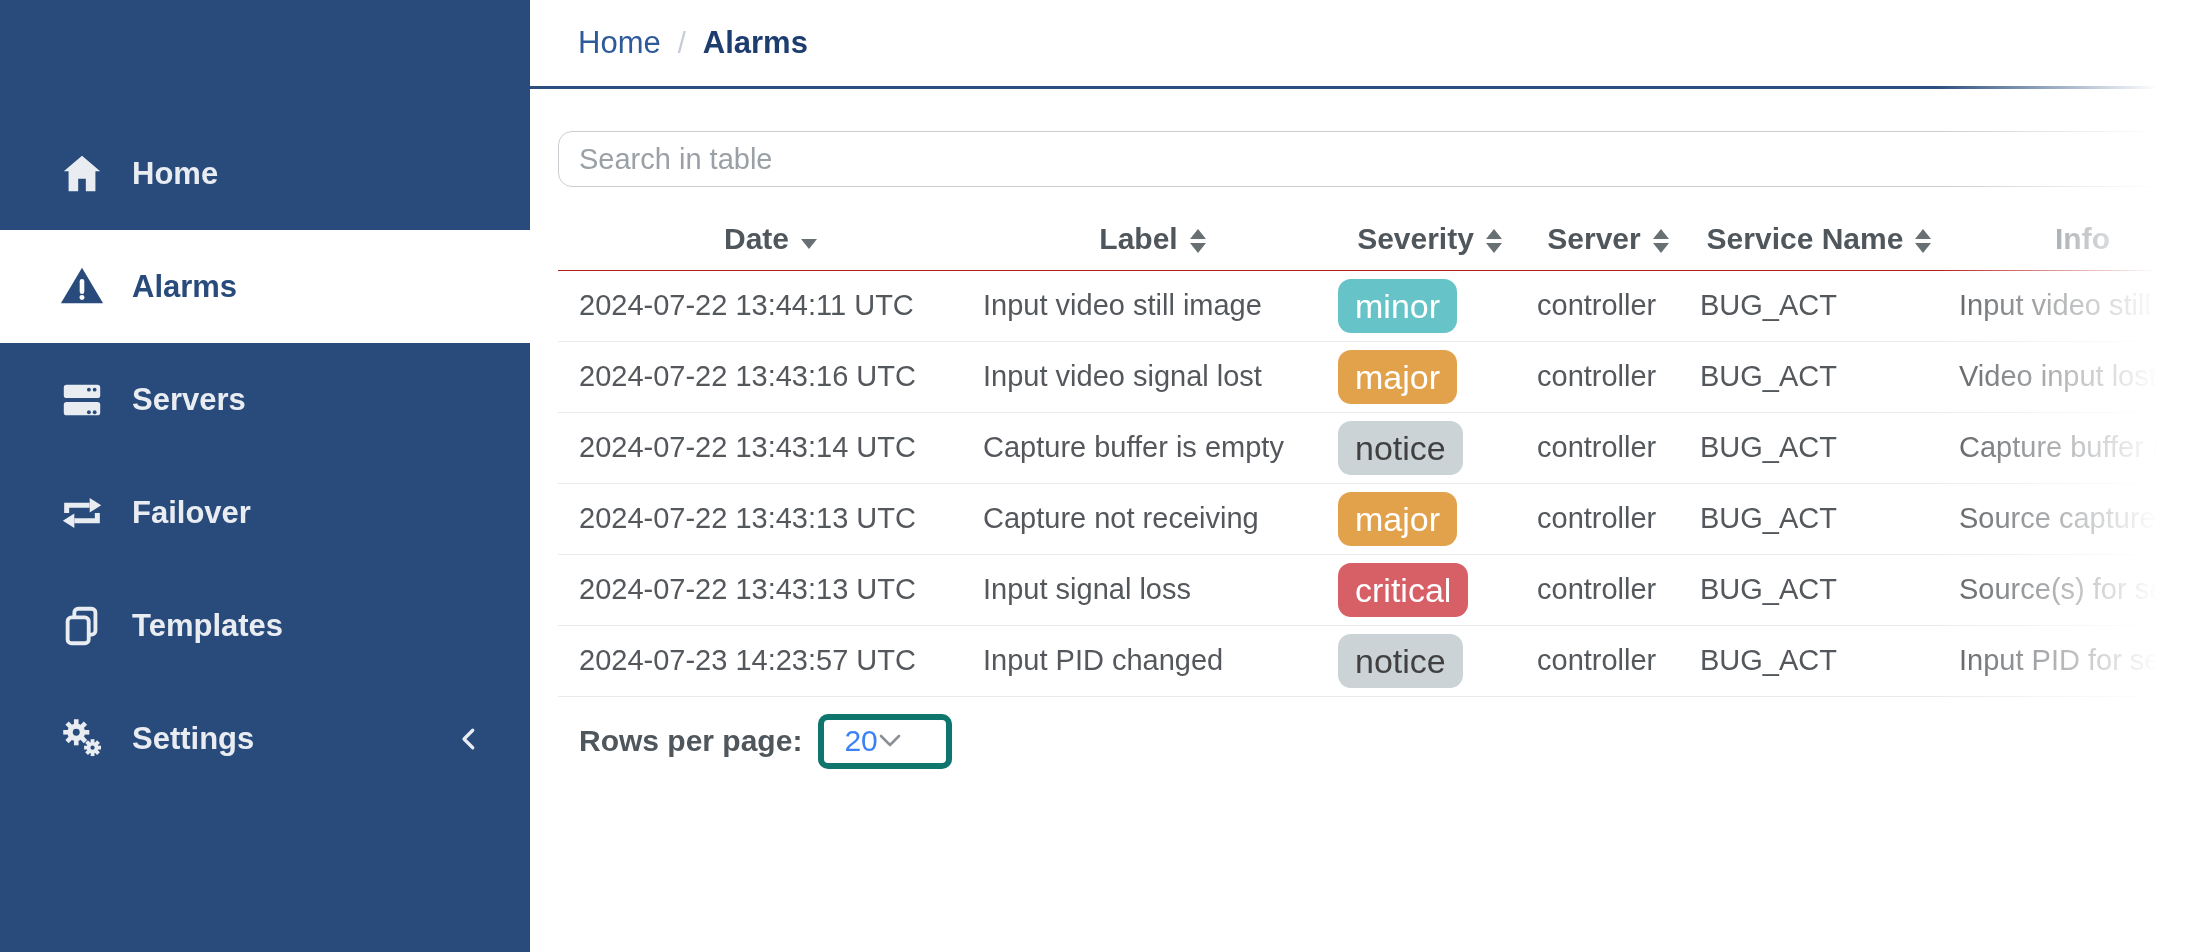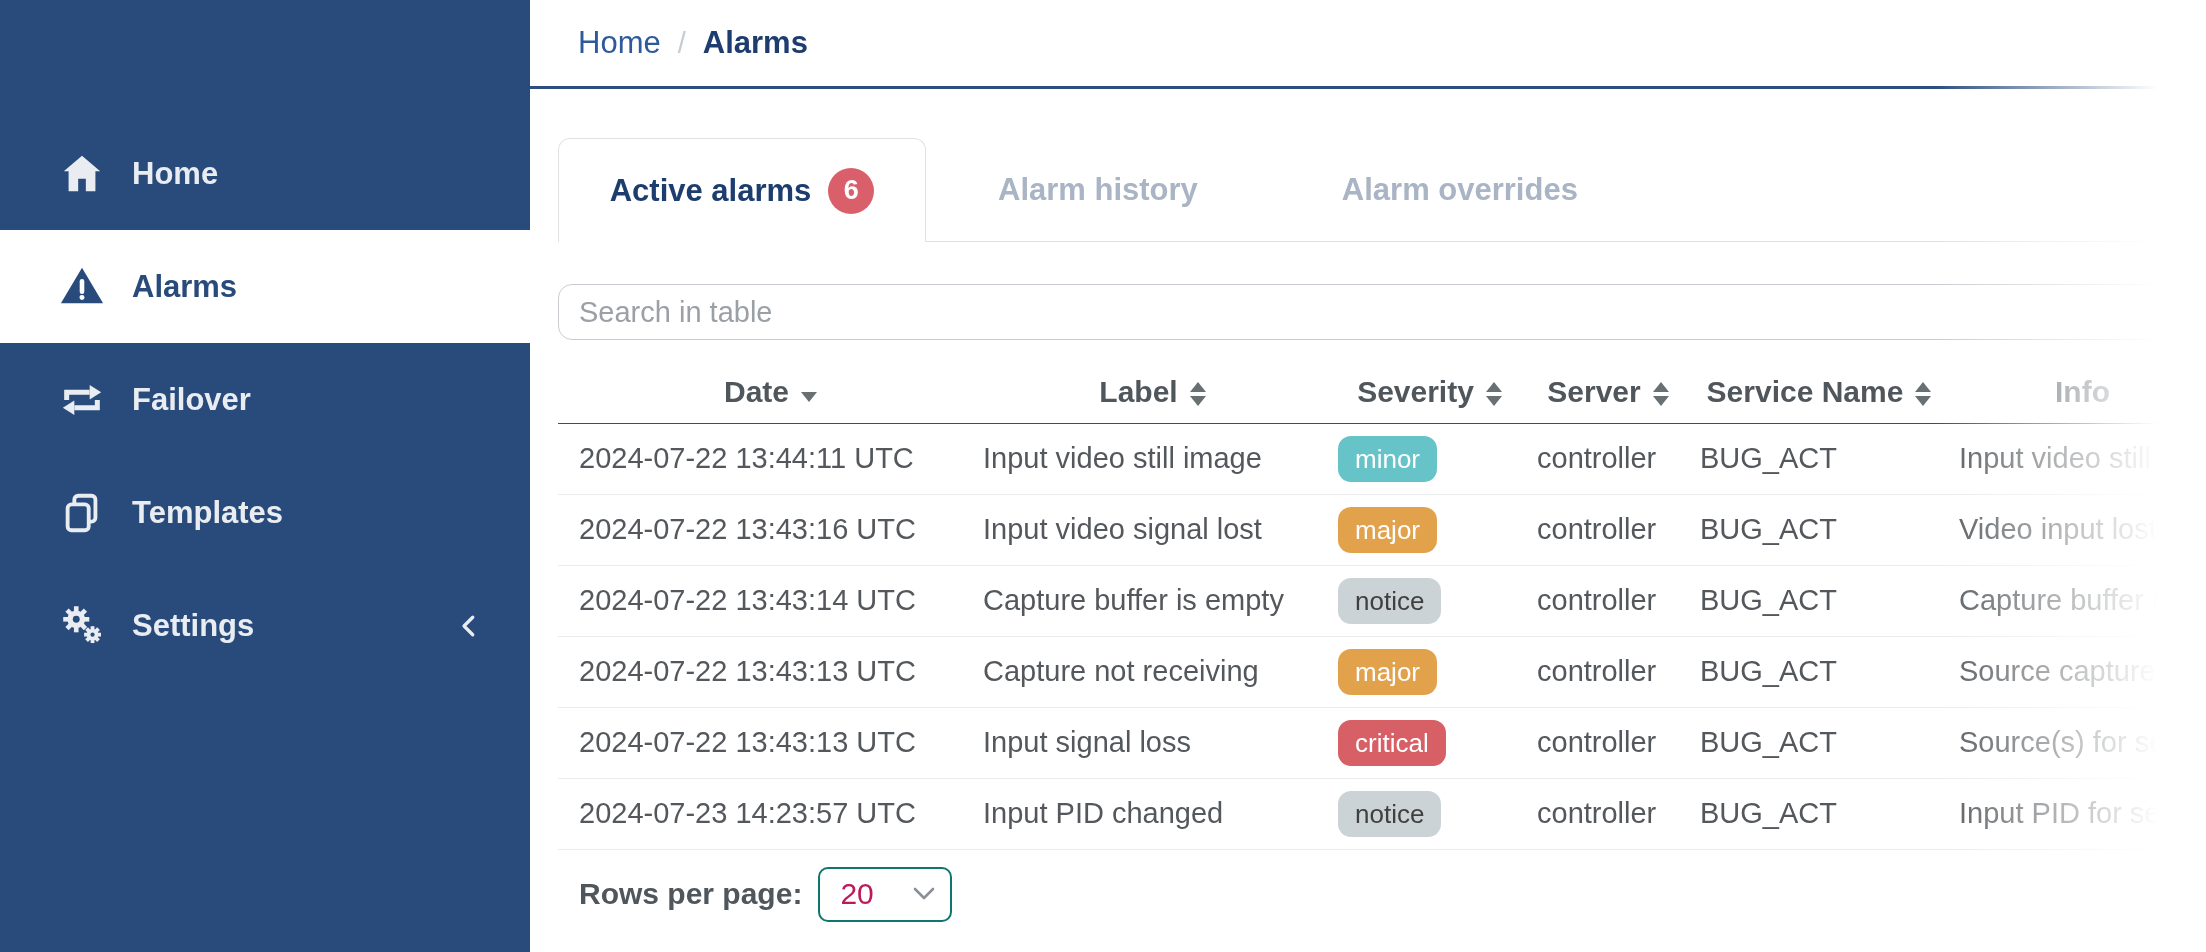--- a/index.html
+++ b/index.html
@@ -65,32 +65,32 @@
     font-size:29px; color:#54585c; height:71px; padding:0 0 0 21px;
     border-bottom:1px solid #eaebec; white-space:nowrap; overflow:hidden;
   }
   td.sev { padding-left:16px; }
 
   .sort-both { display:inline-flex; flex-direction:column; gap:4px; margin-left:12px; vertical-align:middle; }
   .tri-up   { width:0; height:0; border-left:8px solid transparent; border-right:8px solid transparent; border-bottom:10px solid #697074; }
   .tri-down { width:0; height:0; border-left:8px solid transparent; border-right:8px solid transparent; border-top:10px solid #697074; }
   .sort-desc { display:inline-flex; margin-left:12px; vertical-align:middle; position:relative; top:3px; }
 
-  .badge { display:inline-block; padding:10px 17px; border-radius:13px; font-size:26px; line-height:1; color:#fff; }
+  .badge { display:inline-block; padding:10px 17px; border-radius:13px; font-size:34px; line-height:1; color:#fff; }
   .badge[data-severity="minor"]    { background:#66c4c9; }
   .badge[data-severity="major"]    { background:#e2a24c; }
   .badge[data-severity="critical"] { background:#d75f66; }
   .badge[data-severity="notice"]   { background:#ccd3d7; color:#404040; }
 
   .table-footer { display:flex; align-items:center; padding:17px 0 0 21px; gap:16px; }
   .footer-label { font-size:30px; font-weight:bold; color:#4f565c; }
   .select {
-    width:134px; height:55px; border:2px solid #0f766e; border-radius:10px;
-    display:flex; align-items:center; justify-content:space-between;
-    padding:0 14px 0 20px; font-size:30px; color:#be185d; cursor:pointer; background:#fff;
+    width:134px; height:55px; border:6px solid #0f766e; border-radius:10px;
+    display:flex; align-items:center; justify-content:flex-start;
+    padding:0 14px 0 20px; font-size:30px; color:#3b82f6; cursor:pointer; background:#fff;
   }
 
   .fade-right {
     position:absolute; top:0; right:0; width:270px; height:100%;
     background:linear-gradient(to right, rgba(255,255,255,0), #ffffff 82%);
     pointer-events:none;
   }
 </style>
 </head>
 <body>
@@ -112,20 +112,33 @@
       <span class="nav-icon">
         <svg viewBox="0 0 24 24">
           <path d="M12 2 L23 20.5 H1 Z" fill="currentColor"></path>
           <line x1="12" y1="9" x2="12" y2="14.5" stroke="var(--cut)" stroke-width="2.4" stroke-linecap="round"></line>
           <circle cx="12" cy="17.5" r="1.3" fill="var(--cut)"></circle>
         </svg>
       </span>
       <span>Alarms</span>
     </div>
 
+    <div class="nav-item">
+      <span class="nav-icon">
+        <svg viewBox="0 0 24 24">
+          <rect x="2.5" y="4" width="19" height="7" rx="1.5" fill="currentColor"></rect>
+          <rect x="2.5" y="13" width="19" height="7" rx="1.5" fill="currentColor"></rect>
+          <circle cx="15.6" cy="6.6" r="1" fill="var(--cut)"></circle>
+            <circle cx="18.6" cy="6.6" r="1" fill="var(--cut)"></circle>
+          <circle cx="15.6" cy="18.4" r="1" fill="var(--cut)"></circle>
+            <circle cx="18.6" cy="18.4" r="1" fill="var(--cut)"></circle>
+        </svg>
+      </span>
+      <span>Servers</span>
+    </div>
 
     <div class="nav-item">
       <span class="nav-icon">
         <svg viewBox="0 0 24 24">
           <path d="M4 12 V8 H16" fill="none" stroke="currentColor" stroke-width="2.6"></path>
           <polygon points="16,4.2 22,8 16,11.8" fill="currentColor"></polygon>
           <path d="M20 12 V16 H8" fill="none" stroke="currentColor" stroke-width="2.6"></path>
           <polygon points="8,12.2 2,16 8,19.8" fill="currentColor"></polygon>
         </svg>
       </span>
@@ -189,32 +202,20 @@
 <main class="main">
 
   <header class="breadcrumb-bar">
     <span class="crumb-link">Home</span>
     <span class="crumb-sep">/</span>
     <span class="crumb-current">Alarms</span>
   </header>
 
   <div class="content">
 
-    <div class="tabs">
-      <div class="tab active">
-        <span>Active alarms</span>
-        <span class="tab-badge">6</span>
-      </div>
-      <div class="tab inactive">
-        <span>Alarm history</span>
-      </div>
-      <div class="tab inactive">
-        <span>Alarm overrides</span>
-      </div>
-    </div>
 
     <input class="search" type="text" placeholder="Search in table" style="">
 
     <table class="alarms">
       <colgroup>
         <col class="c-date">
           <col class="c-label">
           <col class="c-sev">
         <col class="c-server">
           <col class="c-service">

